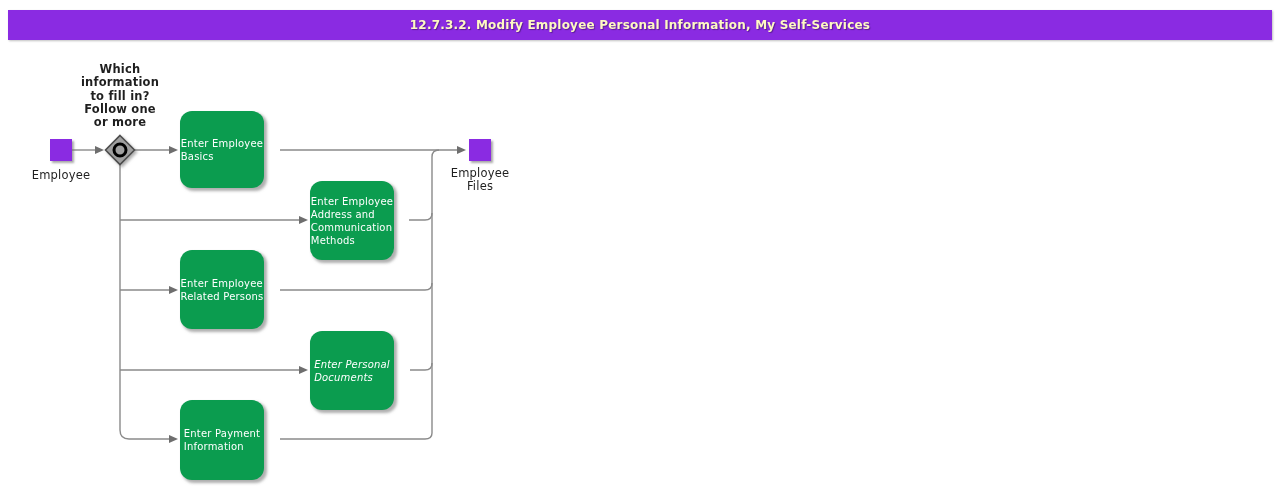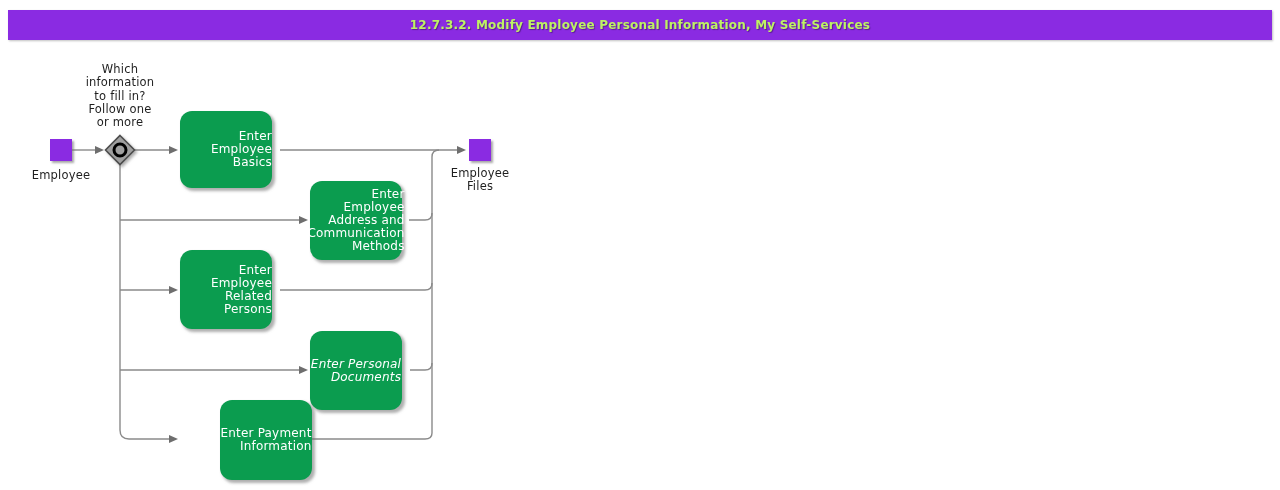--- a/index.html
+++ b/index.html
@@ -6,61 +6,61 @@
   body{font-family:"DejaVu Sans","Liberation Sans",sans-serif;color:var(--text,#1f1f1f);}
   .canvas{position:relative;width:1280px;height:490px;background:#ffffff;overflow:hidden;}
 
   .titlebar{
     position:absolute;left:8px;top:10px;width:1264px;height:30px;
     background:var(--title-bar,#8a2be2);
     display:flex;align-items:center;justify-content:center;
     box-shadow:1px 1px 2px rgba(0,0,0,.25);
   }
   .titlebar span{
-    color:#bef264;font-size:12px;font-weight:bold;letter-spacing:.2px;
+    color:#fef9c3;font-size:12px;font-weight:bold;letter-spacing:.2px;
     text-shadow:1px 1px 1px rgba(0,0,0,.35);white-space:nowrap;
   }
 
   svg.edges{position:absolute;left:0;top:0;width:1280px;height:490px;}
   .edge{stroke:var(--line,#8a8a8a);stroke-width:1.4;fill:none;}
   #arrowhead path{fill:var(--arrow,#6e6e6e);}
   .diamond{fill:var(--decision-fill,#a0a0a0);stroke:var(--decision-border,#4d4d4d);stroke-width:1.6;}
   .diamond-g{filter:drop-shadow(2px 2px 1.5px rgba(110,110,110,.55));}
   .diamond-ring{fill:none;stroke:var(--decision-ring,#000000);stroke-width:3;}
 
   .node{
     position:absolute;width:22px;height:22px;
     background:var(--node,#8a2be2);
     box-shadow:2px 2px 2px rgba(110,110,110,.6);
   }
   .node.start{left:50px;top:139px;}
   .node.end{left:469px;top:139px;}
 
   .activity{
-    position:absolute;width:92px;
+    position:absolute;width:84px;
     background:var(--activity,#0b9c4f);
     border-radius:12px;
     box-shadow:2.5px 2.5px 3px rgba(110,110,110,.55);
-    display:flex;align-items:center;justify-content:center;text-align:right;
-    color:var(--activity-text,#ffffff);font-size:12px;line-height:13px;
+    display:flex;align-items:center;justify-content:center;text-align:left;
+    color:var(--activity-text,#ffffff);font-size:10px;line-height:13px;
     white-space:pre-line;letter-spacing:.2px;
   }
   .a1{left:180px;top:111px;height:77px;}
   .a2{left:310px;top:181px;height:79px;}
   .a3{left:180px;top:250px;height:79px;}
   .a4{left:310px;top:331px;height:79px;font-style:italic;}
-  .a5{left:180px;top:400px;height:80px;margin-left:40px;}
+  .a5{left:180px;top:400px;height:80px;}
 
   .lbl{
     position:absolute;text-align:center;font-size:11.5px;line-height:13px;
     color:var(--text,#1f1f1f);white-space:pre-line;letter-spacing:.2px;
   }
   .lbl-start{left:20px;top:169px;width:82px;}
   .lbl-end{left:439px;top:167px;width:82px;}
-  .lbl-question{left:58px;top:63px;width:124px;line-height:13.3px;}
+  .lbl-question{left:58px;top:63px;width:124px;line-height:13.3px;font-weight:bold;}
 </style>
 </head>
 <body>
 
 <div class="canvas">
 
   <div class="titlebar">
     <span>12.7.3.2. Modify Employee Personal Information, My Self-Services</span>
   </div>
 

